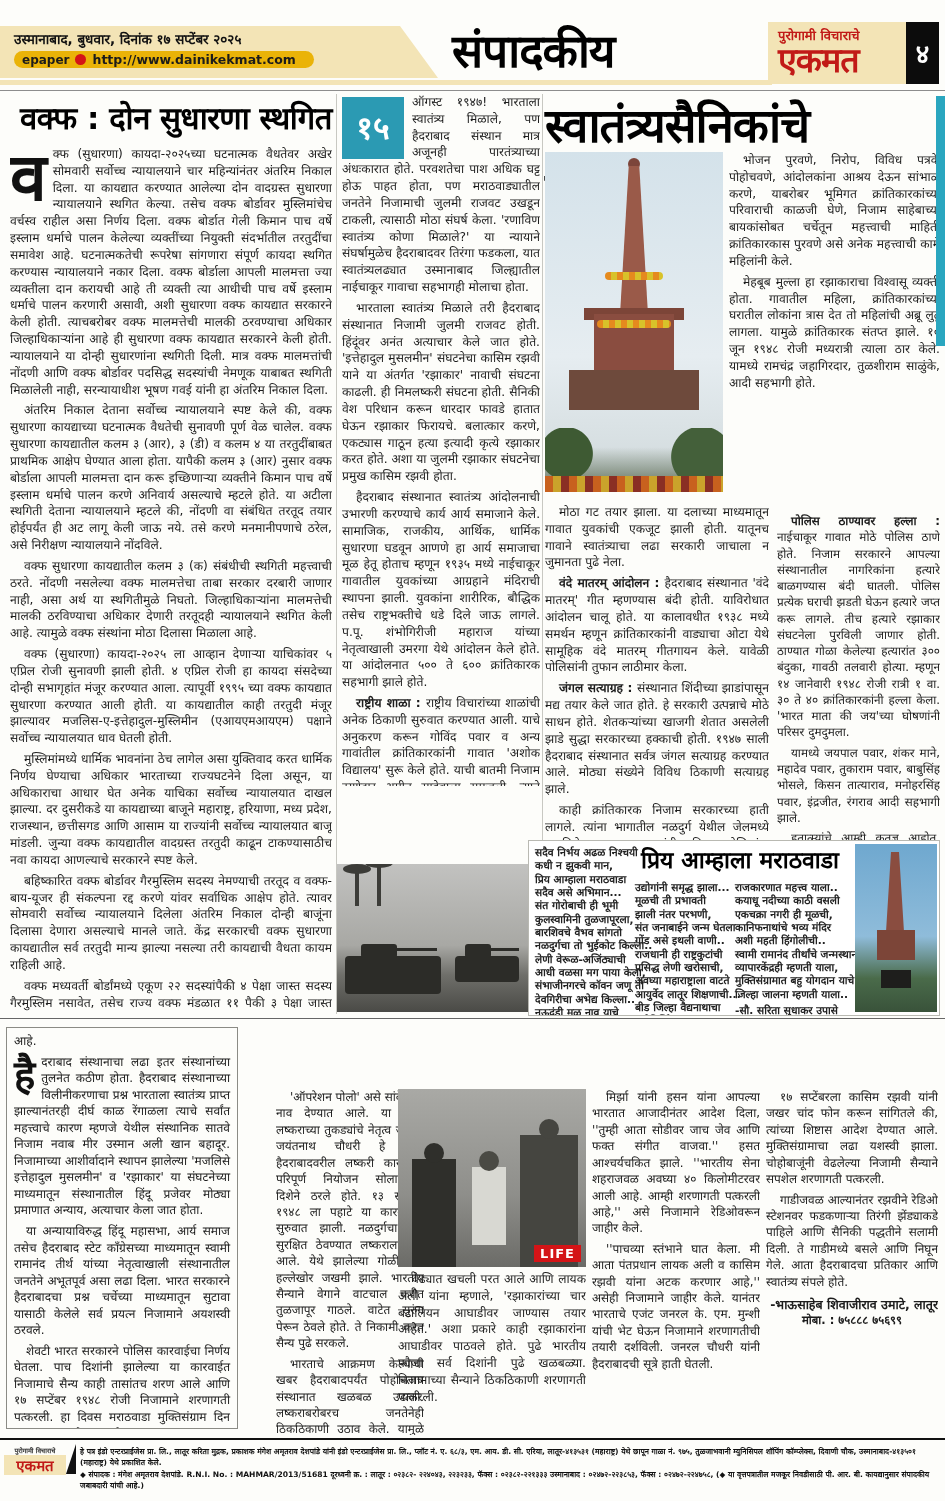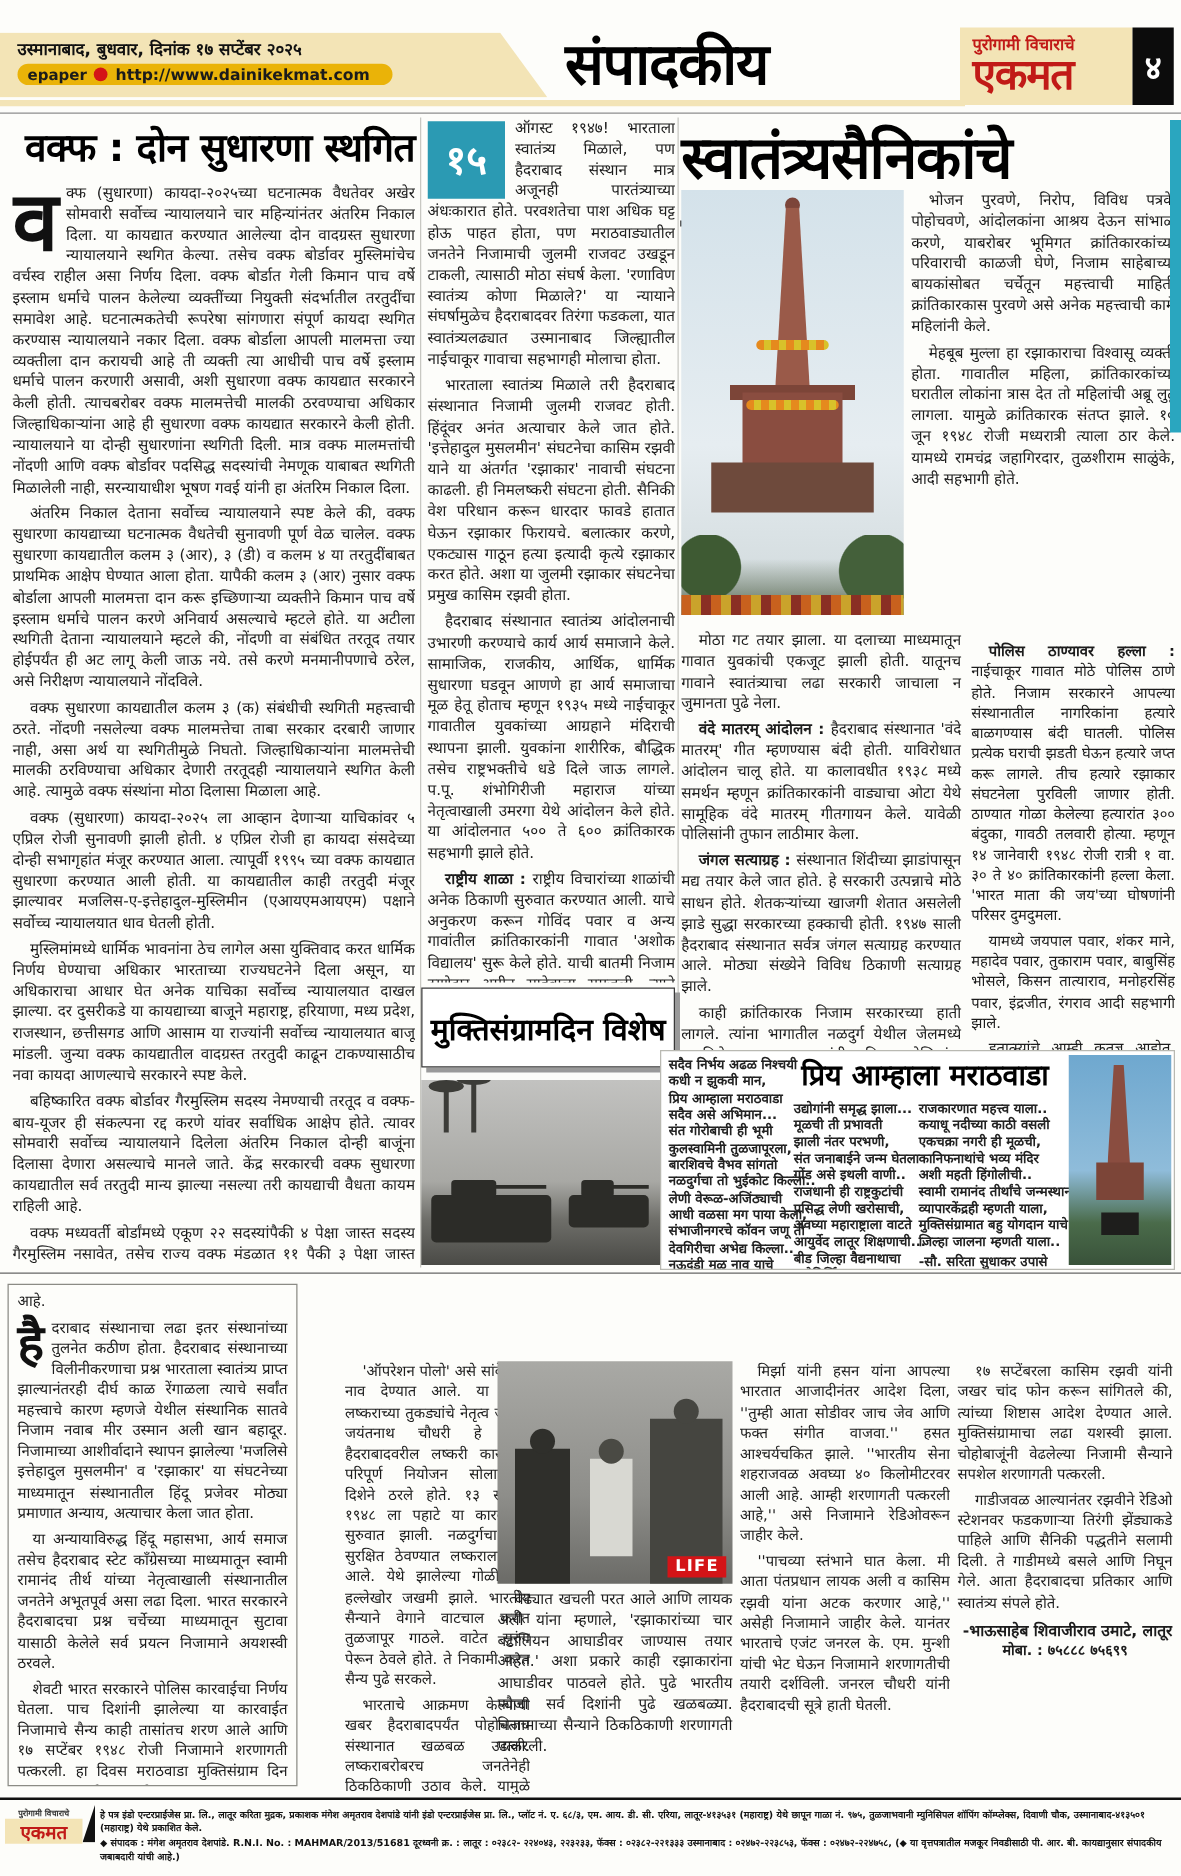--- a/index.html
+++ b/index.html
@@ -161,23 +161,20 @@
   <div class="vrule" style="left:542px; top:94px; height:920px;"></div>
 
   <div class="col mid-body">
     <div class="badge15">
         <span>१५</span>
       </div>
     <p class="noindent">ऑगस्ट १९४७! भारताला स्वातंत्र्य मिळाले, पण हैदराबाद संस्थान मात्र अजूनही पारतंत्र्याच्या अंधःकारात होते. परवशतेचा पाश अधिक घट्ट होऊ पाहत होता, पण मराठवाड्यातील जनतेने निजामाची जुलमी राजवट उखडून टाकली, त्यासाठी मोठा संघर्ष केला. 'रणाविण स्वातंत्र्य कोणा मिळाले?' या न्यायाने संघर्षामुळेच हैदराबादवर तिरंगा फडकला, यात स्वातंत्र्यलढ्यात उस्मानाबाद जिल्ह्यातील नाईचाकूर गावाचा सहभागही मोलाचा होता.</p>
     <span><p>भारताला स्वातंत्र्य मिळाले तरी हैदराबाद संस्थानात निजामी जुलमी राजवट होती. हिंदूंवर अनंत अत्याचार केले जात होते. 'इत्तेहादुल मुसलमीन' संघटनेचा कासिम रझवी याने या अंतर्गत 'रझाकार' नावाची संघटना काढली. ही निमलष्करी संघटना होती. सैनिकी वेश परिधान करून धारदार फावडे हातात घेऊन रझाकार फिरायचे. बलात्कार करणे, एकट्यास गाठून हत्या इत्यादी कृत्ये रझाकार करत होते. अशा या जुलमी रझाकार संघटनेचा प्रमुख कासिम रझवी होता.</p><p>हैदराबाद संस्थानात स्वातंत्र्य आंदोलनाची उभारणी करण्याचे कार्य आर्य समाजाने केले. सामाजिक, राजकीय, आर्थिक, धार्मिक सुधारणा घडवून आणणे हा आर्य समाजाचा मूळ हेतू होताच म्हणून १९३५ मध्ये नाईचाकूर गावातील युवकांच्या आग्रहाने मंदिराची स्थापना झाली. युवकांना शारीरिक, बौद्धिक तसेच राष्ट्रभक्तीचे धडे दिले जाऊ लागले. प.पू. शंभोगिरीजी महाराज यांच्या नेतृत्वाखाली उमरगा येथे आंदोलन केले होते. या आंदोलनात ५०० ते ६०० क्रांतिकारक सहभागी झाले होते.</p><p><b>राष्ट्रीय शाळा : </b>राष्ट्रीय विचारांच्या शाळांची अनेक ठिकाणी सुरुवात करण्यात आली. याचे अनुकरण करून गोविंद पवार व अन्य गावांतील क्रांतिकारकांनी गावात 'अशोक विद्यालय' सुरू केले होते. याची बातमी निजाम ठाणेदार अमीन साहेबाला समजली. त्याने 'सरकार द्रोहाचा' आरोप ठेवून शाळेतील विद्यार्थी, पालक यांना गोळ्या घालून ठार मारण्याची धमकी दिली. त्यामुळे शाळा बंद करावी लागली.</p></span>
   </div>
 
-  <div class="special-box">
-    <span class="special-box-label">मुक्तिसंग्रामदिन विशेष</span>
-  </div>
 
   <div class="tanks-photo">
     <span class="palm" style="left:18px; top:8px;"></span>
     <span class="palm" style="left:40px; top:2px; height:40px;"></span>
     <div class="tank" style="left:8px; bottom:18px; width:96px; height:38px;">
       <span class="turret"></span>
         <span class="gun"></span>
     </div>
     <div class="tank" style="left:118px; bottom:30px; width:64px; height:26px;">
       <span class="turret" style="left:10px; width:26px;"></span>

